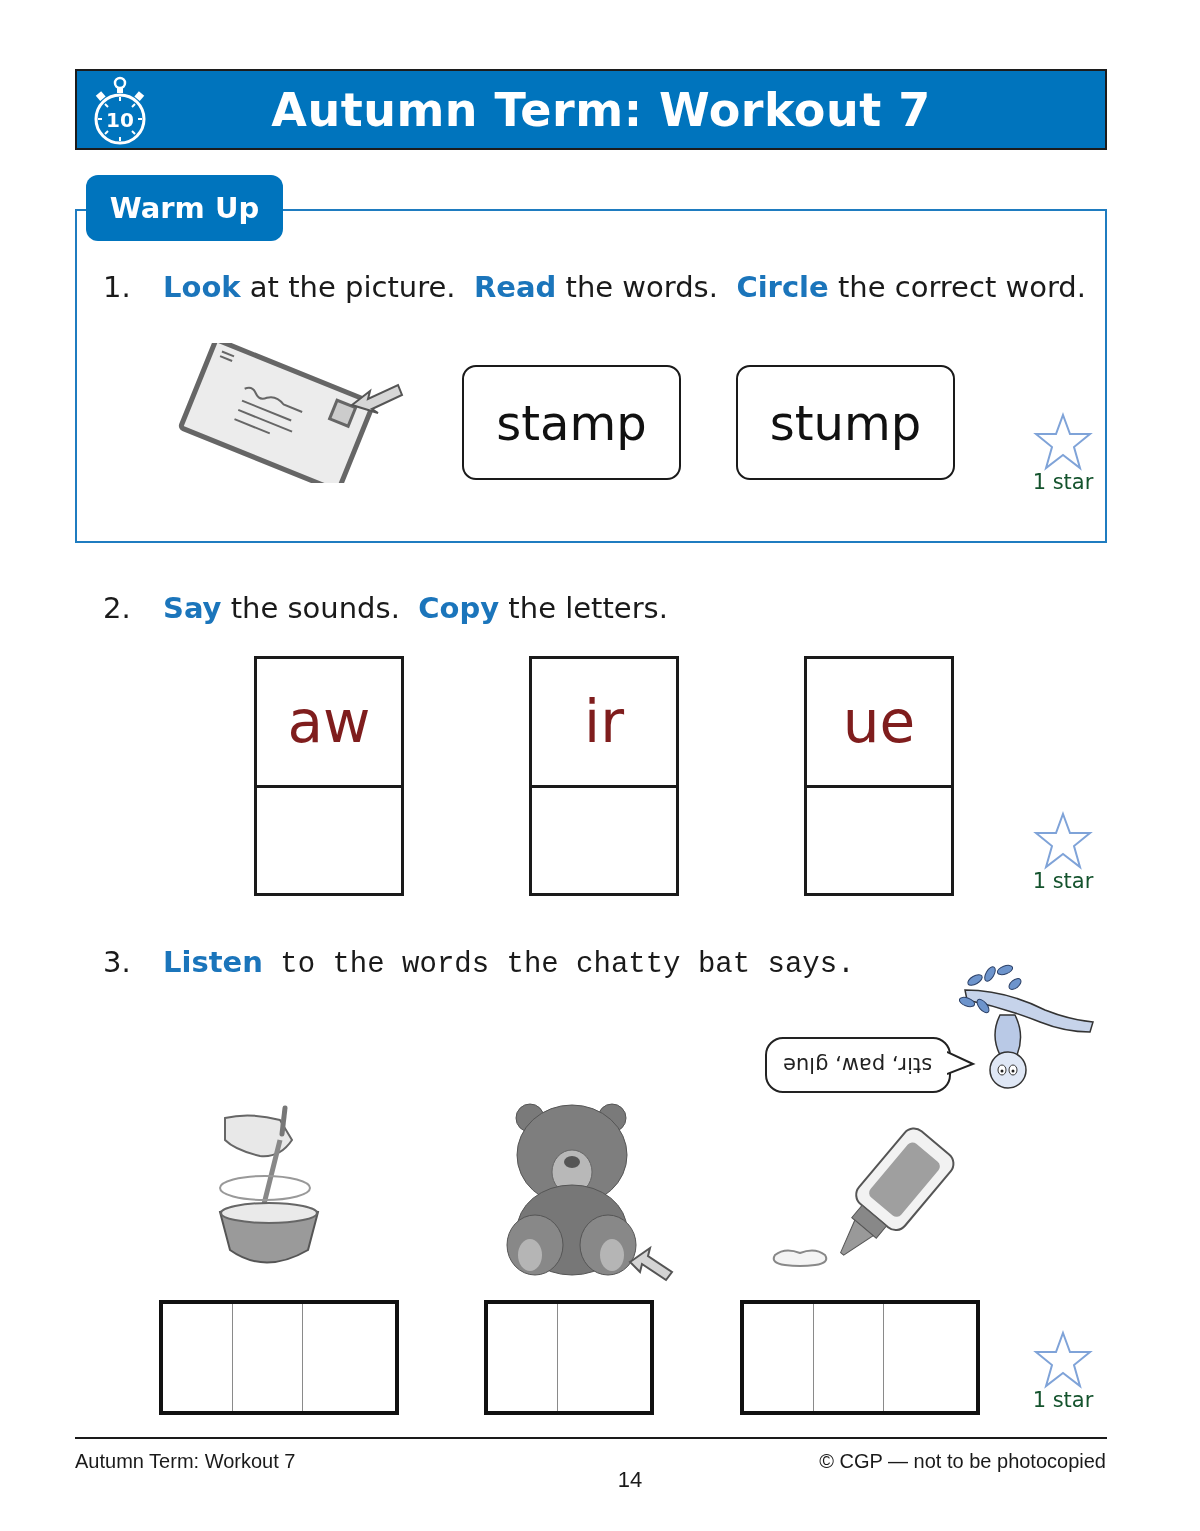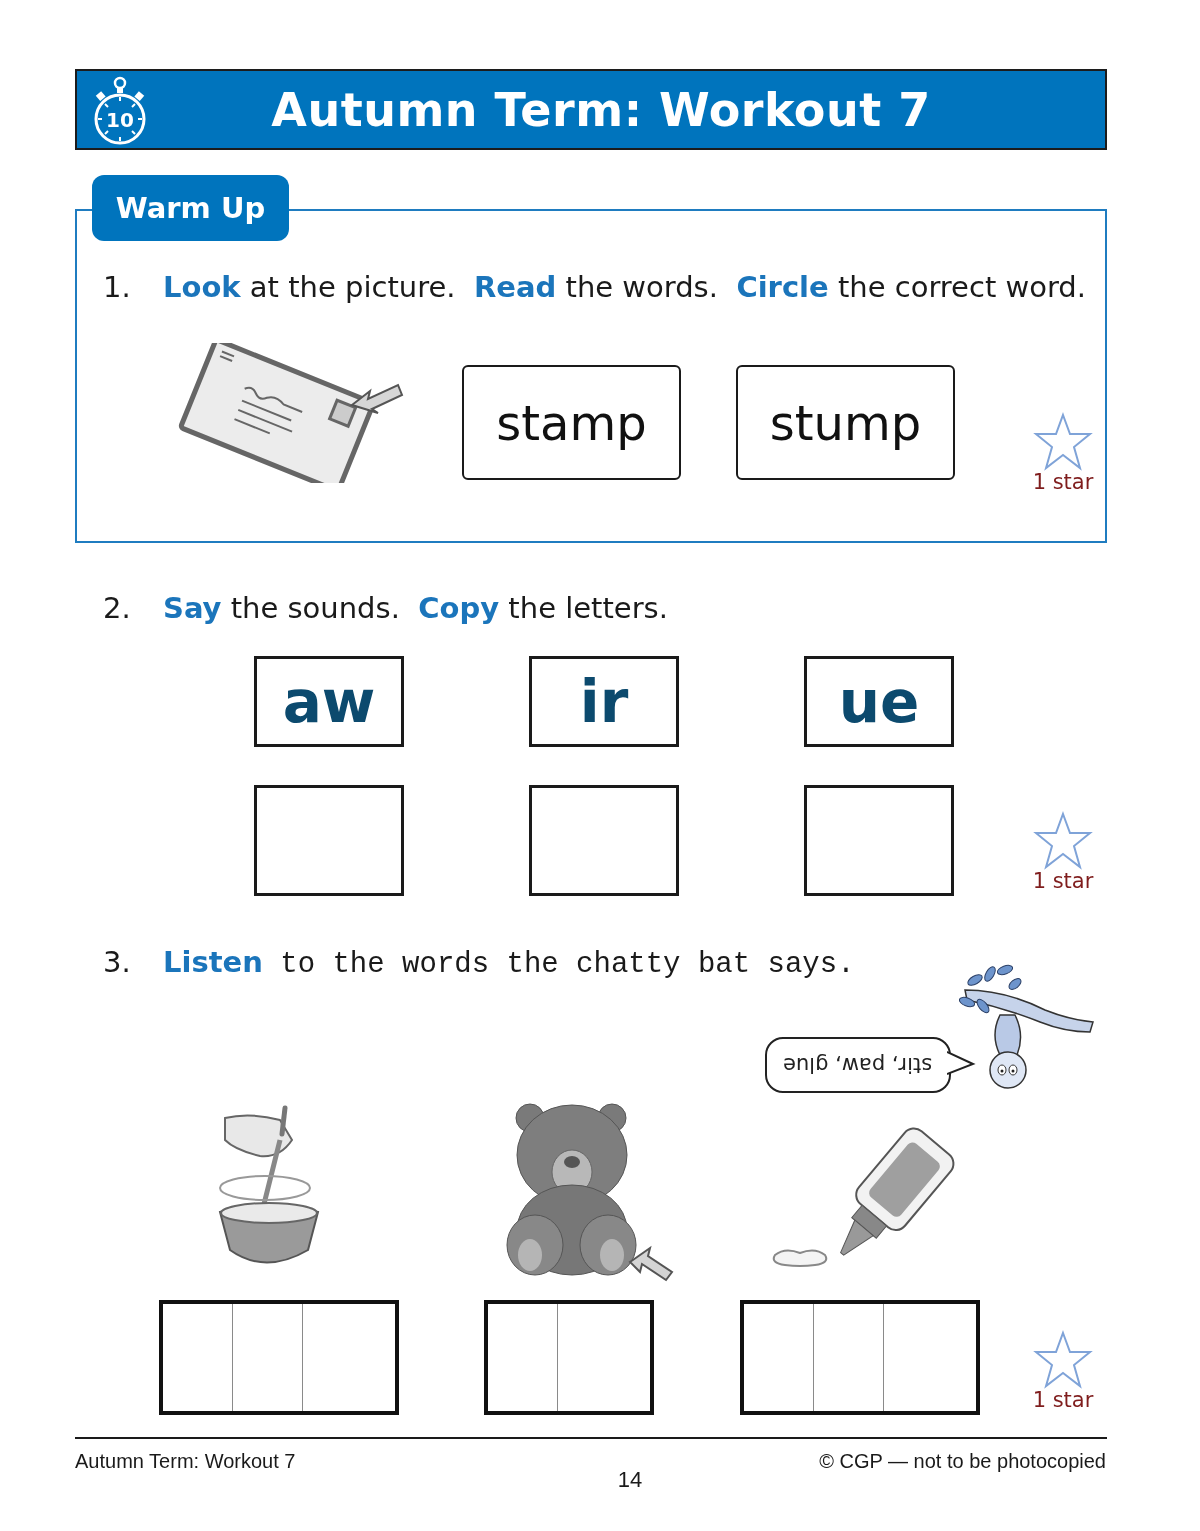--- a/index.html
+++ b/index.html
@@ -12,44 +12,44 @@
     display: flex; align-items: center; justify-content: center;
   }
   .title-bar .timer { position: absolute; left: 14px; top: 2px; width: 58px; height: 74px; }
   .title-text { color: #fff; font-weight: bold; font-size: 46px; letter-spacing: 0.5px; margin-left: 20px; }
 
   .warmup-box {
     position: absolute; left: 75px; top: 209px; width: 1032px; height: 334px;
     border: 2px solid #1f7cc0;
   }
   .warmup-tab {
-    position: absolute; left: 92px; top: 175px; width: 197px; height: 66px;
+    position: absolute; left: 86px; top: 175px; width: 197px; height: 66px;
     background: #0074bd; border-radius: 12px;
     color: #fff; font-weight: bold; font-size: 29px;
     display: flex; align-items: center; justify-content: center;
   }
 
   .question { position: absolute; font-size: 29px; line-height: 42px; color: #1a1a1a; }
   .question .num { display: inline-block; width: 60px; }
   .question .kw { color: #1b75bb; font-weight: bold; }
   .question .line2 { padding-left: 60px; }
 
   .word-box {
-    position: absolute; width: 219px; height: 115px; border: 2px solid #1a1a1a; border-radius: 6px;
+    position: absolute; width: 219px; height: 115px; border: 2px solid #1a1a1a; border-radius: 14px;
     display: flex; align-items: center; justify-content: center; font-size: 48px; color: #111;
   }
   .letter-box {
-    position: absolute; width: 150px; height: 91px; border: 3px solid #1a1a1a;
-    display: flex; align-items: center; justify-content: center; font-size: 58px; color: #0c4a6e; font-weight: bold;
+    position: absolute; width: 150px; height: 132px; border: 3px solid #1a1a1a;
+    display: flex; align-items: center; justify-content: center; font-size: 58px; color: #7f1d1d;
   }
   .copy-box { position: absolute; width: 150px; height: 111px; border: 3px solid #1a1a1a; }
 
   .star-award { position: absolute; width: 80px; height: 95px; text-align: center; }
   .star-award svg { display: block; margin: 0 auto; }
-  .star-award .lbl { color: #7f1d1d; font-size: 21px; margin-top: -2px; }
+  .star-award .lbl { color: #14532d; font-size: 21px; margin-top: -2px; }
 
   .frame { position: absolute; height: 115px; border: 4px solid #111; display: flex; }
   .frame .cell { border-right: 1px solid #8a8a8a; height: 100%; }
   .frame .cell:last-child { border-right: none; }
 
   .bubble {
     position: absolute; left: 765px; top: 1037px; width: 186px; height: 56px;
     border: 2px solid #222; border-radius: 18px; background: #fff;
     display: flex; align-items: center; justify-content: center;
   }

